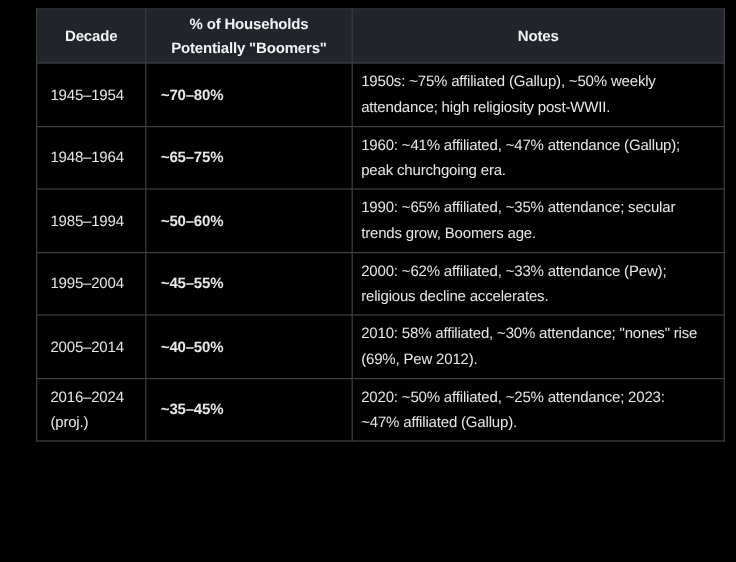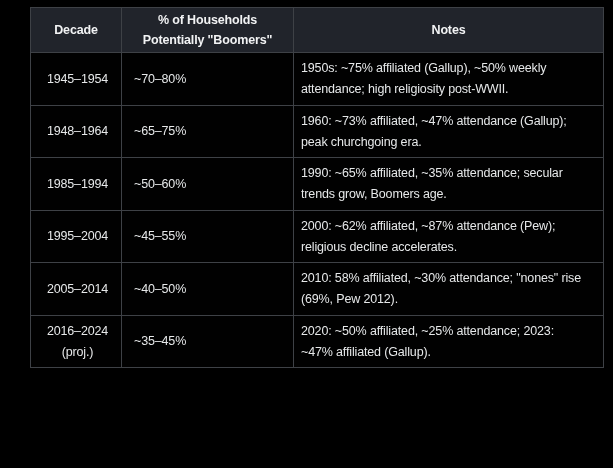--- a/index.html
+++ b/index.html
@@ -50,22 +50,22 @@
     text-align: center;
     padding: 2px 6px;
   }
   table.data-table td {
     background: #010101;
     color: #e6e8e9;
     font-size: 12.5px;
     line-height: 21px;
     padding: 4px 8px 4px 7px;
   }
-  table.data-table td.cell-decade { padding-left: 11px; text-align: center; }
-  table.data-table td.cell-pct    { padding-left: 12px; }
+  table.data-table td.cell-decade { padding-left: 11px; }
+  table.data-table td.cell-pct    { padding-left: 12px; font-weight: bold; }
   table.data-table td.cell-notes  { padding-left: 7px; }
 
   tbody tr:nth-child(odd)  { height: 53px; }
   tbody tr:nth-child(even) { height: 52px; }
   tbody tr:nth-child(7),
   tbody tr:nth-child(8)    { height: 48px; }
 </style>
 </head>
 <body>
 
@@ -87,33 +87,33 @@
     <tbody>
       <tr>
         <td class="cell-decade">1945–1954</td>
         <td class="cell-pct">~70–80%</td>
         <td class="cell-notes">1950s: ~75% affiliated (Gallup), ~50% weekly
 attendance; high religiosity post-WWII.</td>
       </tr>
       <tr>
         <td class="cell-decade">1948–1964</td>
         <td class="cell-pct">~65–75%</td>
-        <td class="cell-notes">1960: ~73% affiliated, ~47% attendance (Gallup);
+        <td class="cell-notes">1960: ~41% affiliated, ~47% attendance (Gallup);
 peak churchgoing era.</td>
       </tr>
       <tr>
         <td class="cell-decade">1985–1994</td>
         <td class="cell-pct">~50–60%</td>
         <td class="cell-notes">1990: ~65% affiliated, ~35% attendance; secular
 trends grow, Boomers age.</td>
       </tr>
       <tr>
         <td class="cell-decade">1995–2004</td>
         <td class="cell-pct">~45–55%</td>
-        <td class="cell-notes">2000: ~62% affiliated, ~87% attendance (Pew);
+        <td class="cell-notes">2000: ~62% affiliated, ~33% attendance (Pew);
 religious decline accelerates.</td>
       </tr>
       <tr>
         <td class="cell-decade">2005–2014</td>
         <td class="cell-pct">~40–50%</td>
         <td class="cell-notes">2010: 58% affiliated, ~30% attendance; "nones" rise
 (69%, Pew 2012).</td>
       </tr>
       <tr>
         <td class="cell-decade">2016–2024

